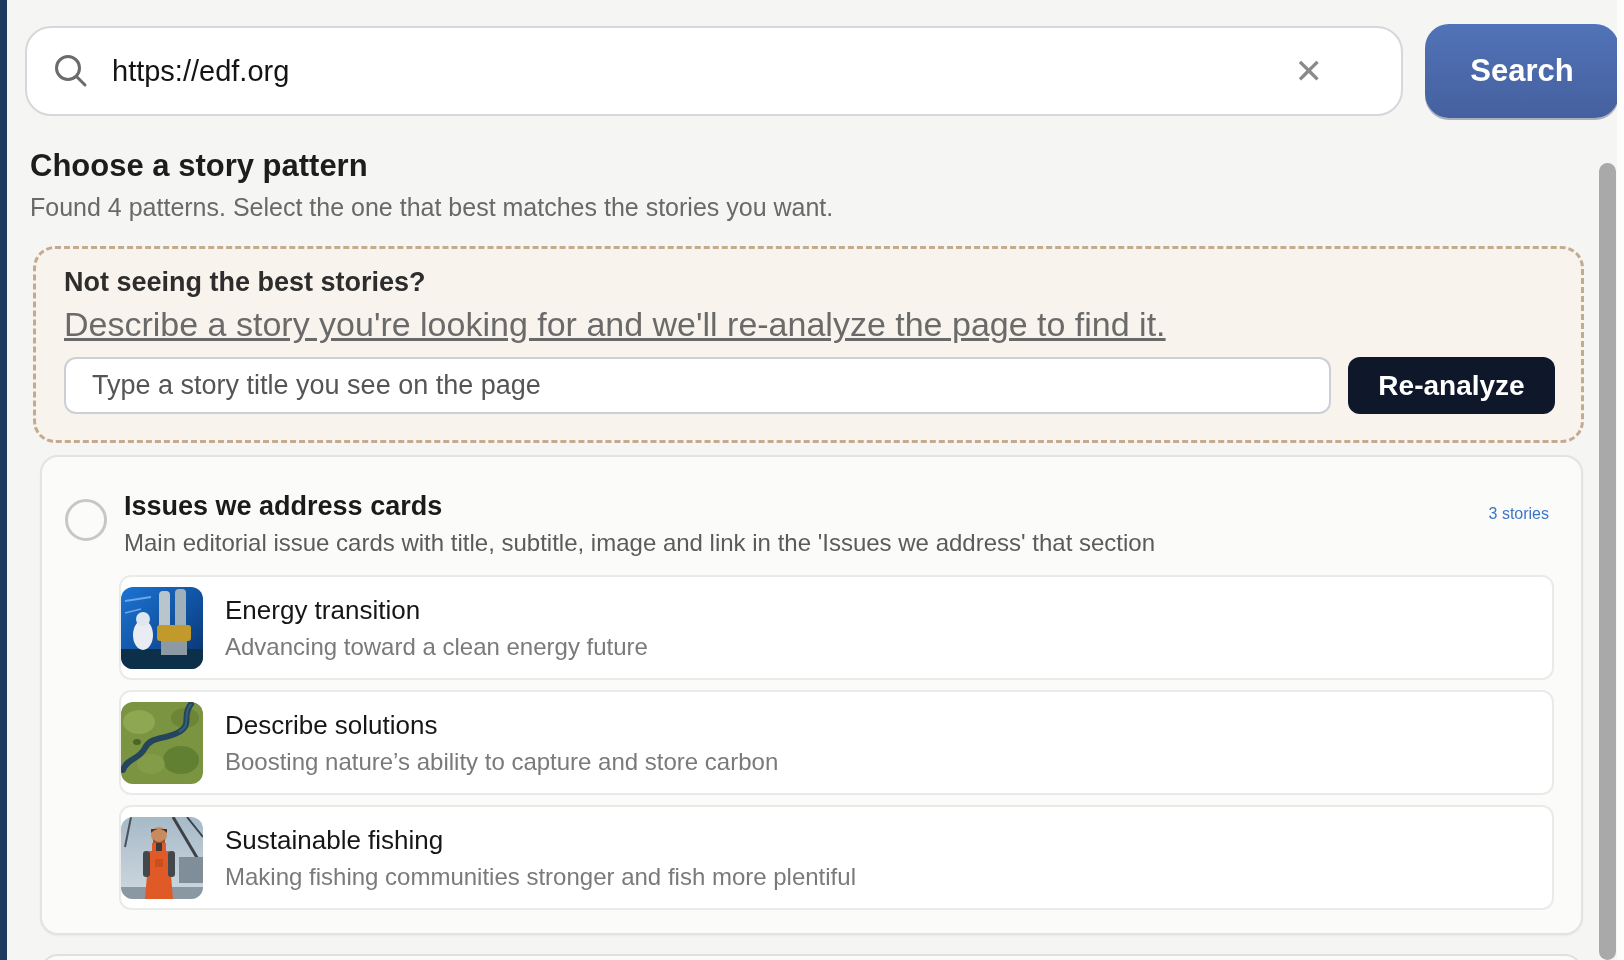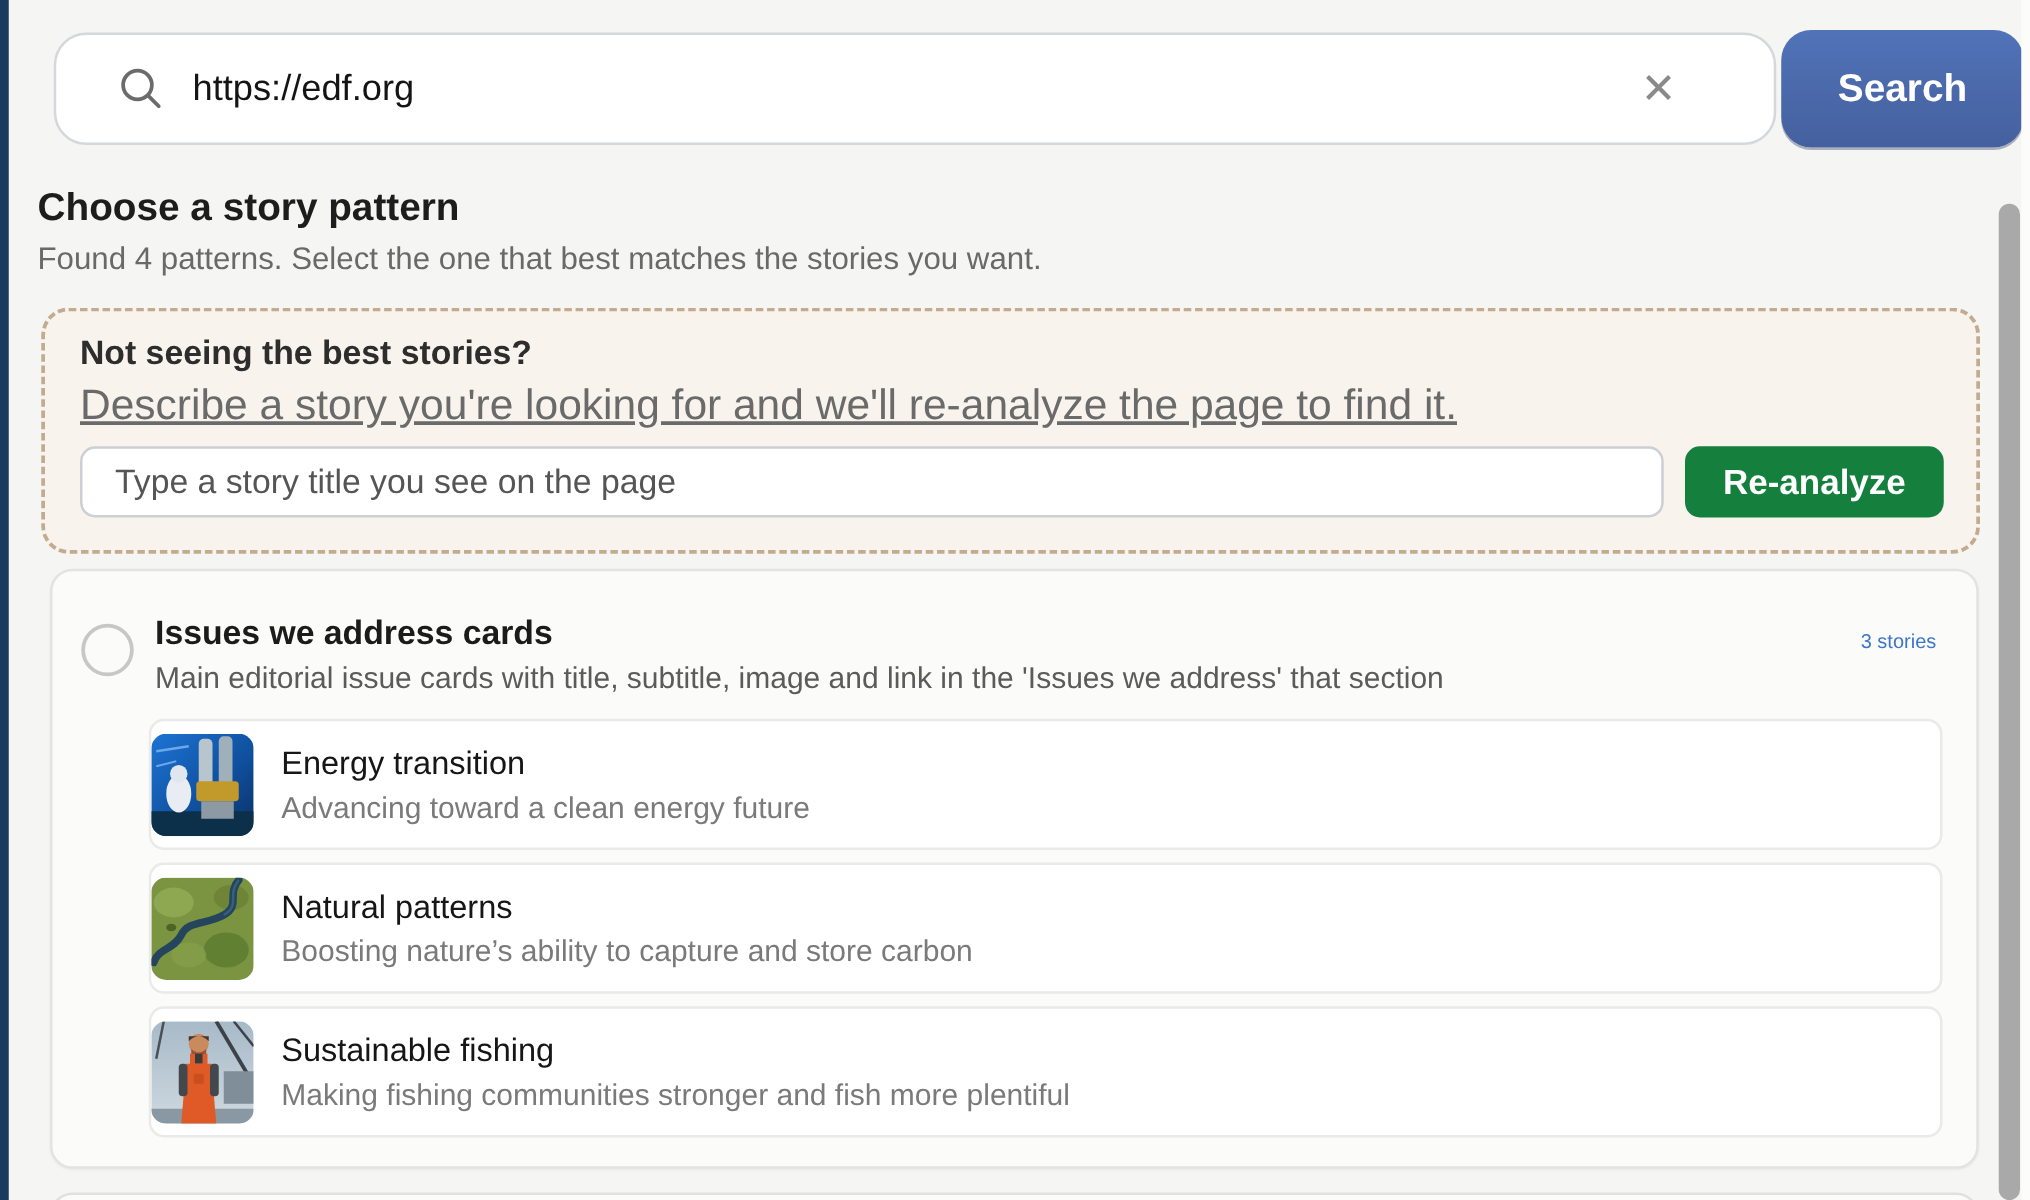--- a/index.html
+++ b/index.html
@@ -10,21 +10,21 @@
     font-family:"Liberation Sans","DejaVu Sans",sans-serif;
     overflow:hidden;
     color:#1f1f1f;
   }
   .navy-edge { position:absolute; left:0; top:0; width:7px; height:960px; background:#1c3a5e; }
 
   
   .search-box {
     position:absolute; left:25px; top:26px; width:1378px; height:90px;
     background:#ffffff; border:2.5px solid #d5d8db; border-radius:26px;
-    display:flex; align-items:center; padding-left:49px;margin-left:18px;
+    display:flex; align-items:center; padding-left:25px;
   }
   .search-glyph { width:38px; height:38px; flex:none; }
   .search-value {
     border:none; outline:none; background:transparent;
     font-family:inherit; font-size:29px; color:#141414;
     margin-left:22px; flex:1; height:60px;
   }
   .clear-x {
     font-size:34px; color:#8a8a8a; margin-right:78px; cursor:pointer;
     line-height:1; flex:none; font-weight:400;
@@ -50,21 +50,21 @@
   .refine-title { position:absolute; left:28px; top:18px; font-size:27px; font-weight:bold; color:#2d2d2d; }
   .refine-desc  { position:absolute; left:28px; top:56px; font-size:34px; color:#6a6a6a;text-decoration:underline; }
   .refine-input {
     position:absolute; left:28px; top:108px; width:1267px; height:57px;
     background:#ffffff; border:2px solid #ccd0d4; border-radius:12px;
     font-family:inherit; font-size:27px; color:#0369a1; padding-left:26px; outline:none;
   }
   .refine-input::placeholder { color:#555555; opacity:1; }
   .reanalyze-btn {
     position:absolute; left:1312px; top:108px; width:207px; height:57px;
-    background:#15803d; border:none; border-radius:12px;
+    background:#0f172a; border:none; border-radius:12px;
     color:#ffffff; font-size:28px; font-weight:bold; font-family:inherit; cursor:pointer;
   }
 
   
   .pattern-card {
     position:absolute; left:40px; top:455px; width:1543px; height:480px;
     background:#fbfbfa; border:2px solid #e3e3e2; border-radius:18px;
     box-shadow:0 1px 2px rgba(0,0,0,0.05);
   }
   .radio {
@@ -170,21 +170,21 @@
           <ellipse cx="18" cy="20" rx="16" ry="12" fill="#93ab55" opacity="0.8"></ellipse>
           <ellipse cx="60" cy="58" rx="18" ry="14" fill="#5d7a2e" opacity="0.8"></ellipse>
           <ellipse cx="30" cy="62" rx="14" ry="10" fill="#88a04c" opacity="0.7"></ellipse>
           <ellipse cx="64" cy="16" rx="14" ry="10" fill="#697f33" opacity="0.7"></ellipse>
           <path d="M70 2 C60 14 72 22 58 30 C44 38 30 34 24 46 C18 58 6 56 2 68" fill="none" stroke="#24455c" stroke-width="6" stroke-linecap="round"></path>
           <path d="M70 2 C60 14 72 22 58 30" fill="none" stroke="#35607d" stroke-width="2"></path>
           <ellipse cx="16" cy="40" rx="4" ry="3" fill="#4c6526"></ellipse>
         </svg>
       </div>
       <div class="story-text">
-        <div class="story-title">Natural patterns</div>
+        <div class="story-title">Describe solutions</div>
         <div class="story-sub">Boosting nature’s ability to capture and store carbon</div>
       </div>
     </div>
 
     <div class="story">
       <div class="thumb">
         <svg width="82" height="82" viewBox="0 0 82 82">
           <defs>
             <linearGradient id="gSky" x1="0" y1="0" x2="0" y2="1">
               <stop offset="0" stop-color="#a7bac8"></stop>

